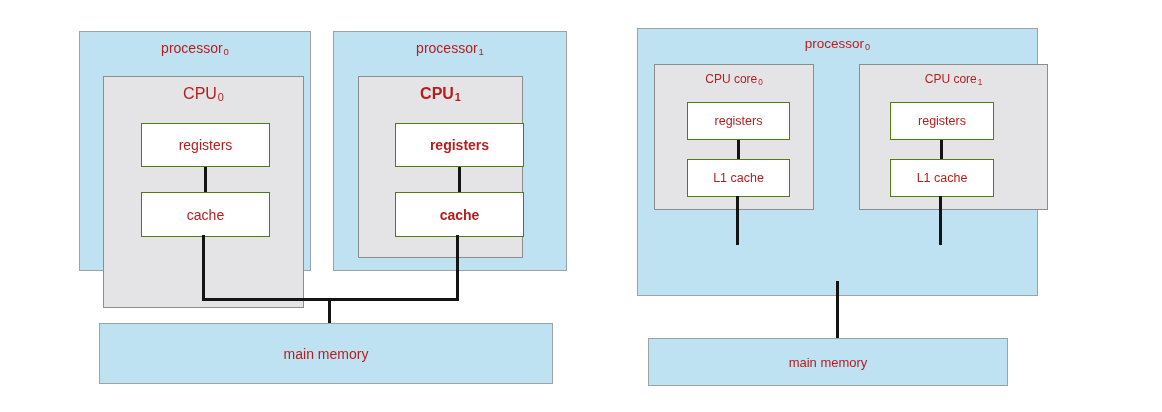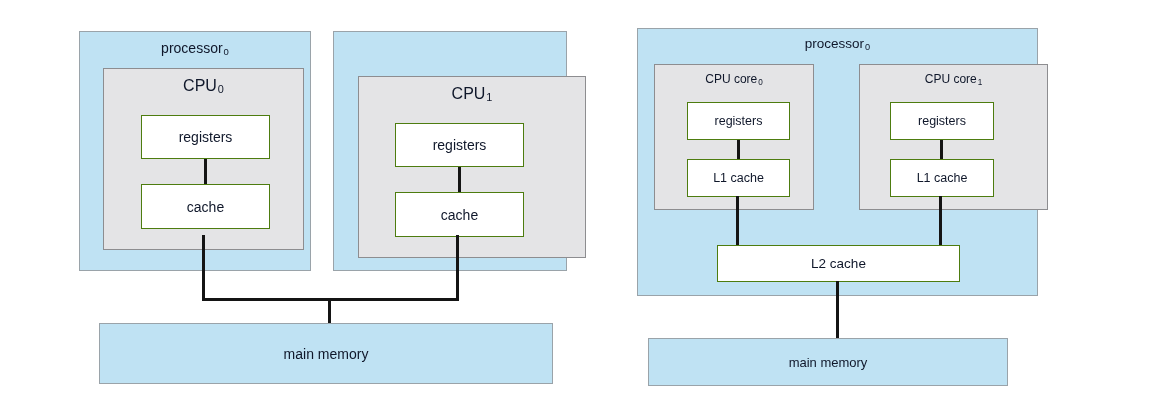--- a/index.html
+++ b/index.html
@@ -7,21 +7,21 @@
     padding: 0;
     background: #ffffff;
     font-family: "Liberation Sans", sans-serif;
   }
   #stage {
     position: relative;
     width: 1162px;
     height: 412px;
     background: #ffffff;
     overflow: hidden;
-    color: #0f172a;
+    color: #b91c1c;
     border-radius: 30px;
   }
   .abs { position: absolute; box-sizing: border-box; }
   .proc-box {
     background: #bfe2f3;
     border: 1px solid #9aa3a9;
   }
   .core-box {
     background: #e4e4e6;
     border: 1px solid #8d8d90;
@@ -65,32 +65,35 @@
 <body>
 
 <div id="stage">
 
   <div class="abs" style="left:0;top:0;width:600px;height:412px;">
 
     <div class="abs proc-box" style="left:79px;top:31px;width:232px;height:240px;">
       <div class="box-title" style="top:8px;">
         <span>processor</span><span class="sub">0</span>
       </div>
-      <div class="abs core-box" style="left:23px;top:36px;width:201px;height:182px;">
+      <div class="abs core-box" style="left:23px;top:44px;width:201px;height:232px;">
         <div class="box-title cpu-title" style="top:8px;">
           <span>CPU</span><span class="sub">0</span>
         </div>
         <div class="abs leaf-box" style="left:37px;top:46px;width:129px;height:44px;">registers</div>
         <div class="abs line" style="left:100px;top:90px;width:3px;height:25px;"></div>
         <div class="abs leaf-box" style="left:37px;top:115px;width:129px;height:45px;">cache</div>
       </div>
     </div>
 
     <div class="abs proc-box" style="left:333px;top:31px;width:234px;height:240px;">
-      <div class="abs core-box" style="left:24px;top:44px;width:228px;height:182px;">
+      <div class="box-title" style="top:8px;">
+        <span>processor</span><span class="sub">1</span>
+      </div>
+      <div class="abs core-box" style="left:24px;top:44px;width:165px;height:182px;font-weight:bold;">
         <div class="box-title cpu-title" style="top:8px;">
           <span>CPU</span><span class="sub">1</span>
         </div>
         <div class="abs leaf-box" style="left:36px;top:46px;width:129px;height:44px;">registers</div>
         <div class="abs line" style="left:99px;top:90px;width:3px;height:25px;"></div>
         <div class="abs leaf-box" style="left:36px;top:115px;width:129px;height:45px;">cache</div>
       </div>
     </div>
 
     <div class="abs line" style="left:202px;top:235px;width:3px;height:66px;"></div>
@@ -122,21 +125,20 @@
           <span>CPU core</span><span class="sub">1</span>
         </div>
         <div class="abs leaf-box small" style="left:30px;top:37px;width:104px;height:38px;">registers</div>
         <div class="abs line" style="left:80px;top:75px;width:3px;height:19px;"></div>
         <div class="abs leaf-box small" style="left:30px;top:94px;width:104px;height:38px;">L1 cache</div>
       </div>
 
       <div class="abs line" style="left:98px;top:167px;width:3px;height:49px;"></div>
       <div class="abs line" style="left:301px;top:167px;width:3px;height:49px;"></div>
 
-      <div class="abs leaf-box small" style="left:79px;top:216px;width:243px;height:37px;font-size:13.5px;">L2 cache</div>
     </div>
 
     <div class="abs line" style="left:236px;top:281px;width:3px;height:57px;"></div>
 
     <div class="abs mem-box small" style="left:48px;top:338px;width:360px;height:48px;">main memory</div>
   </div>
 
 </div>
 
 </body></html>

